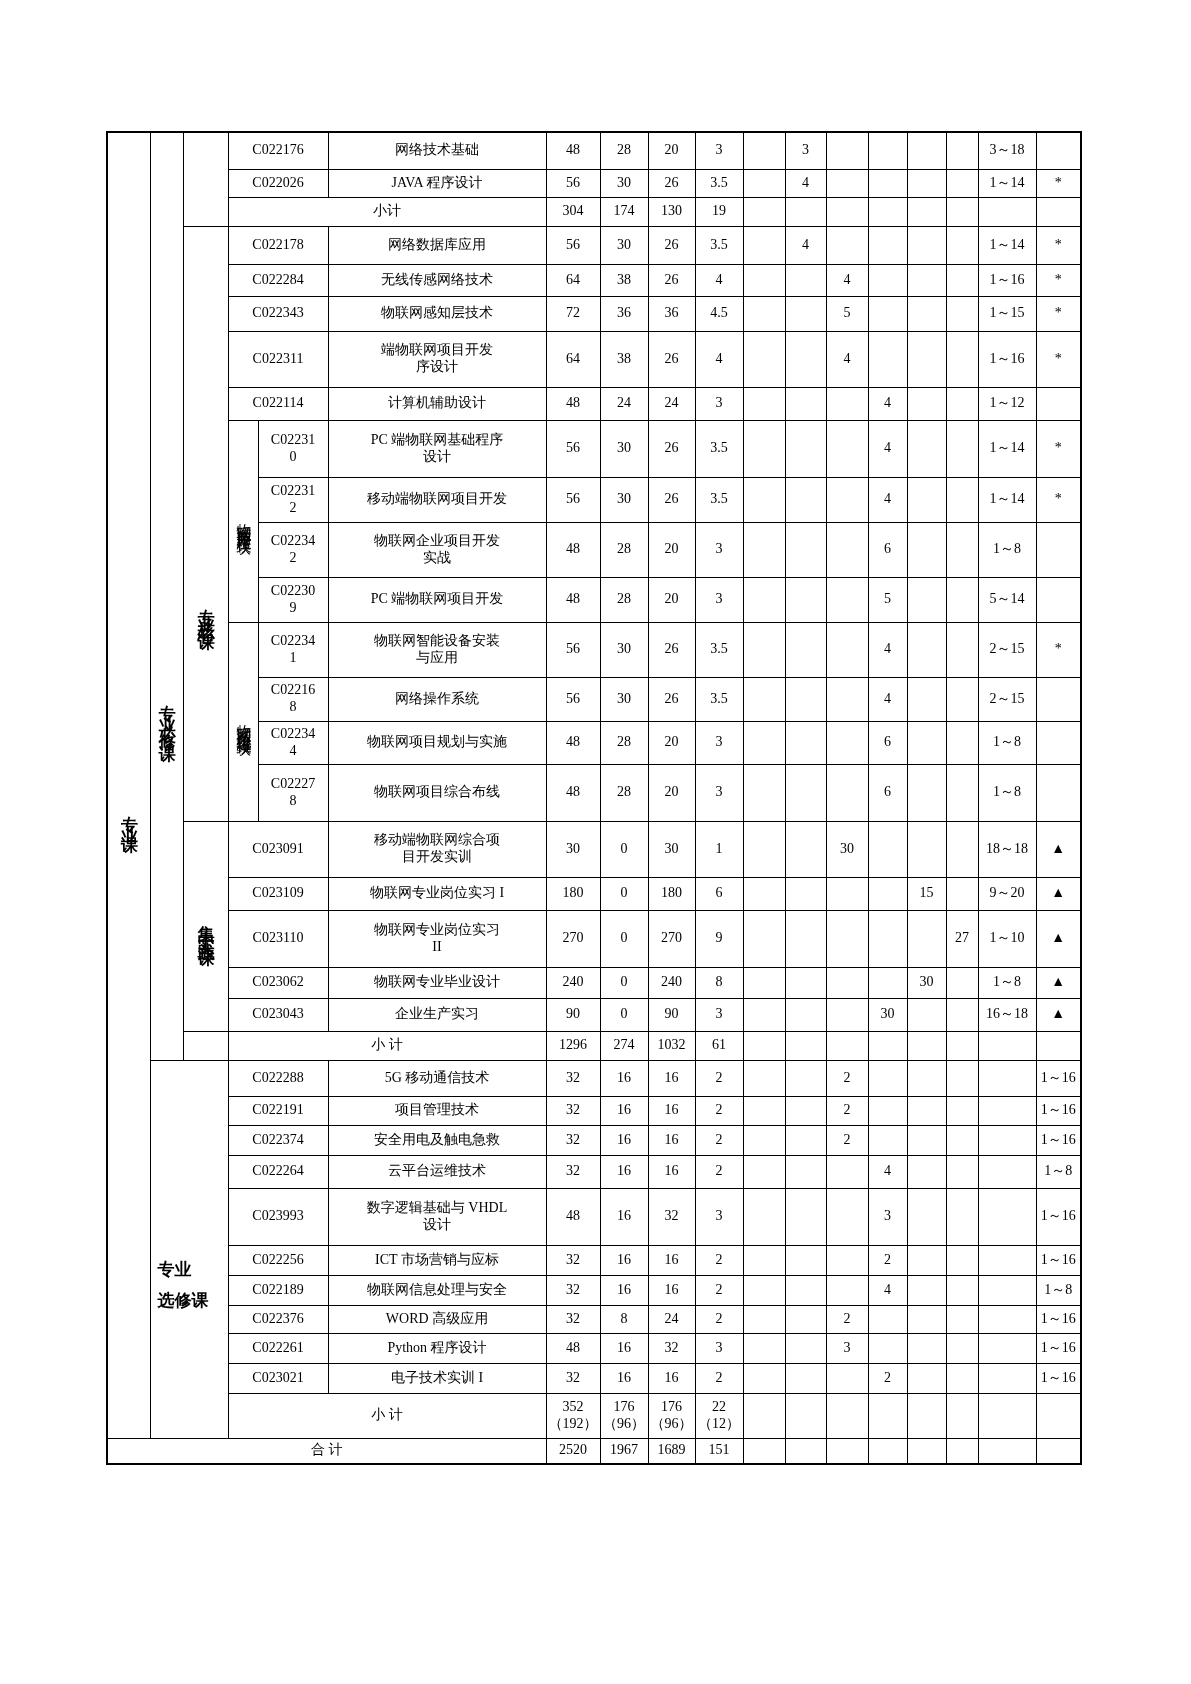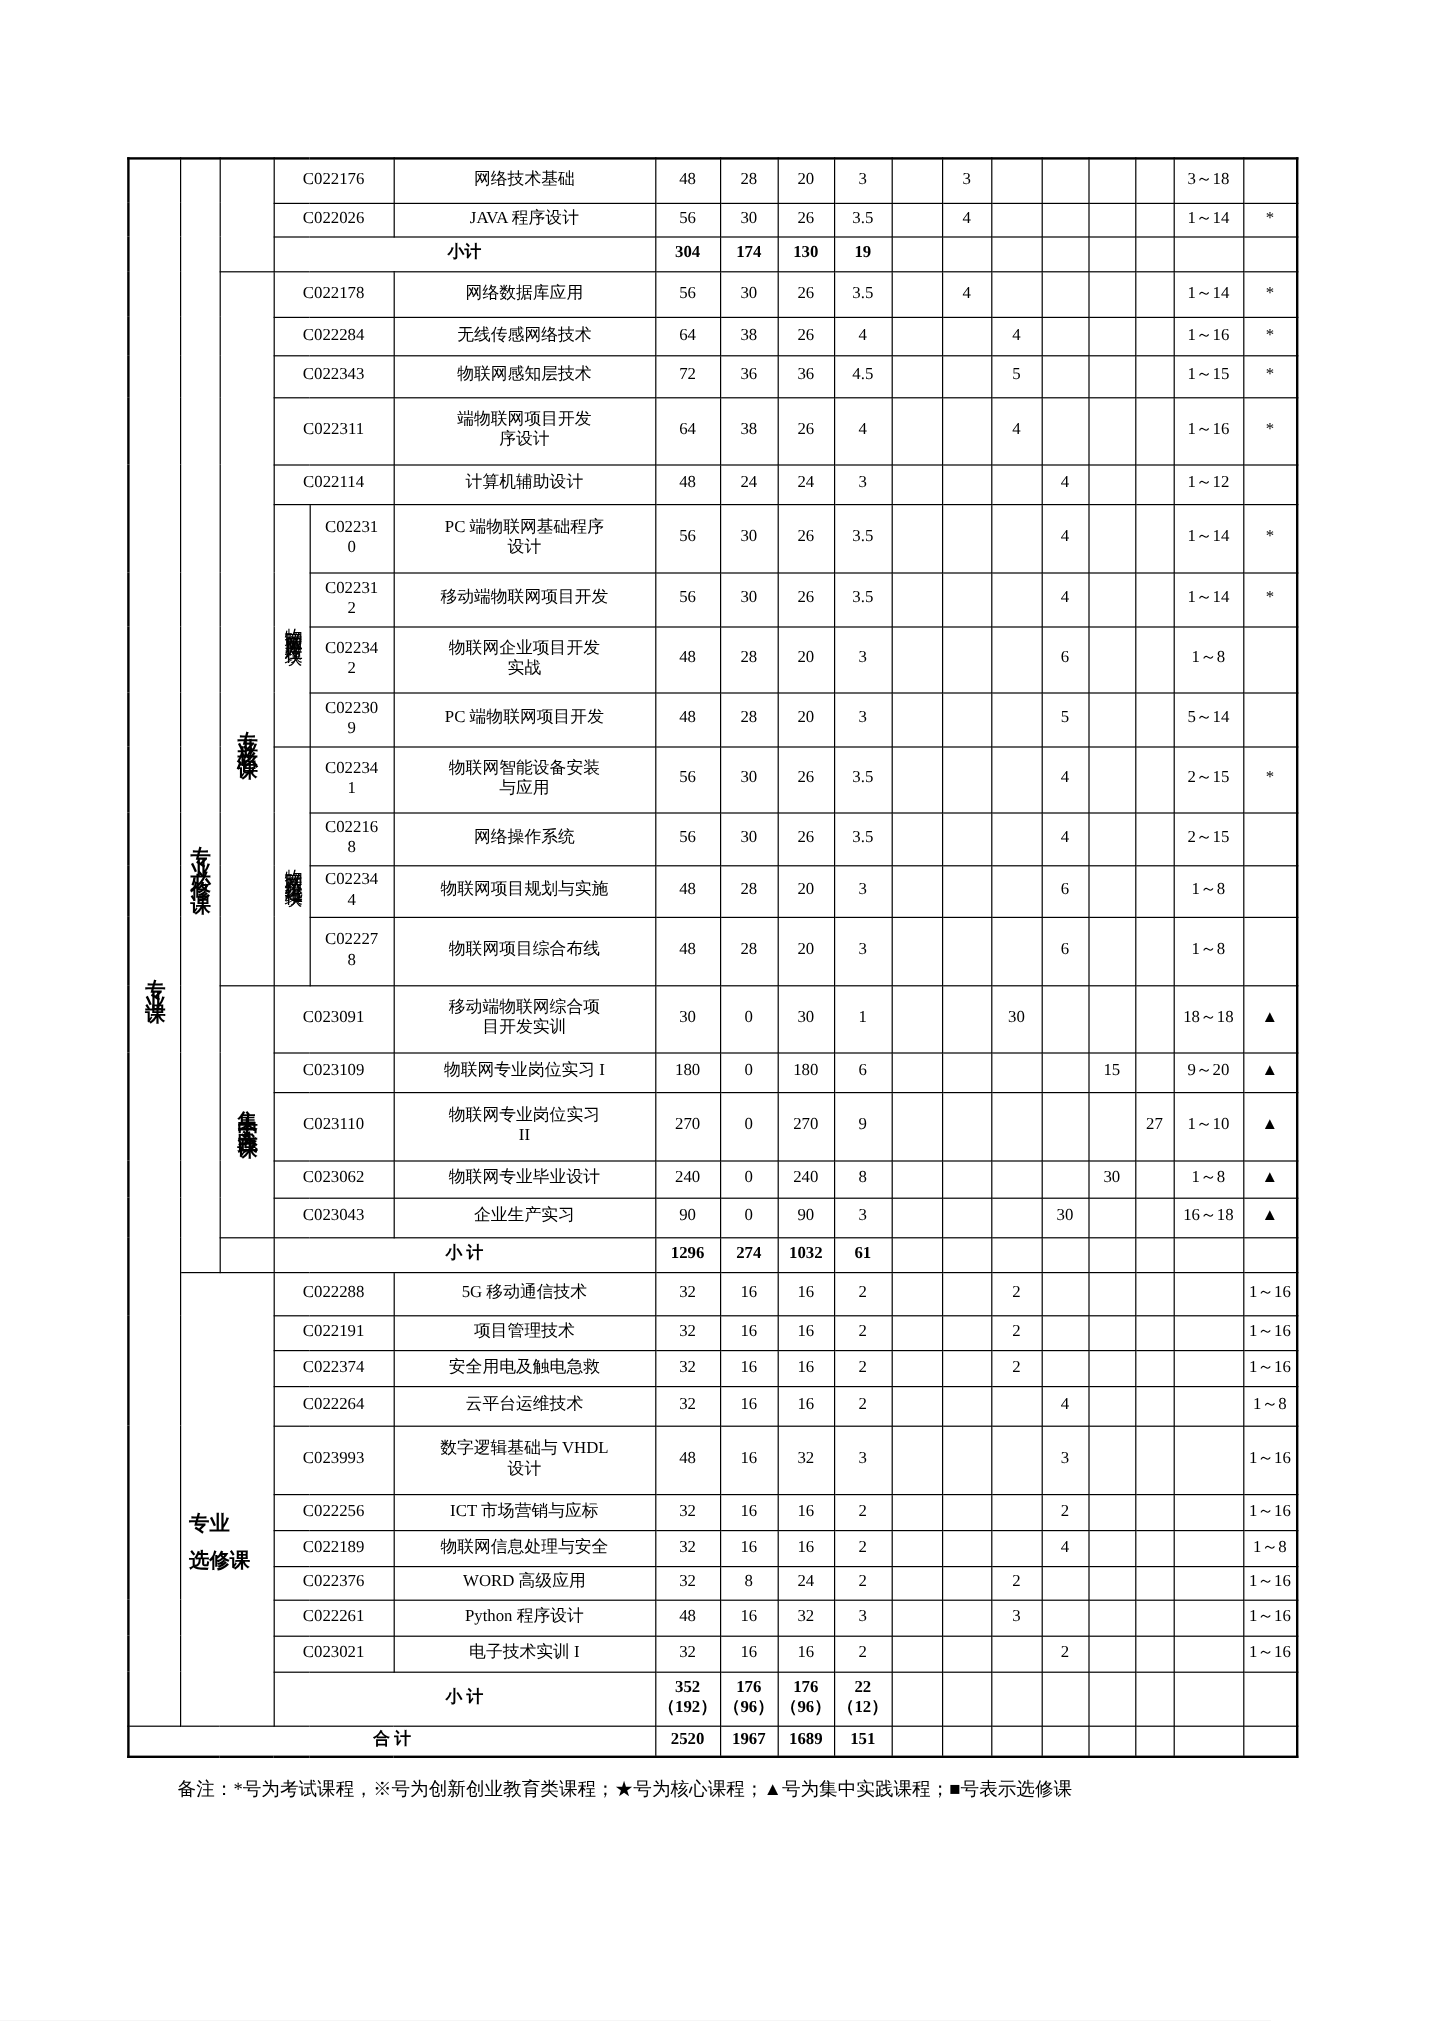--- a/index.html
+++ b/index.html
@@ -6,24 +6,24 @@
   .page{position:relative;width:1191px;height:1684px;background:#ffffff;margin:0 auto;
         font-family:"Liberation Serif","DejaVu Serif",serif;color:#000;}
   table.cur{position:absolute;left:106px;top:131px;border-collapse:collapse;table-layout:fixed;
             border:2px solid #000;}
   table.cur td{border:1px solid #000;text-align:center;vertical-align:middle;
                padding:0 2px;font-size:14px;line-height:1.18;white-space:pre-line;overflow:hidden;}
   td.code{font-size:15px;}
   td.mcode{font-size:13.5px;padding:0 1px;}
   td.name{text-align:left;padding-left:7px;font-size:16px;}
   td.num{font-size:14px;}
-  td.bnum{font-size:15px;font-weight:bold;margin-top:37px;}
+  td.bnum{font-size:15px;font-weight:normal;margin-top:37px;}
   td.wk{font-size:13.5px;padding:0 1px;}
   td.rm{font-size:13px;padding:0 1px;}
-  td.lbl{font-weight:bold;font-size:17px;}
+  td.lbl{font-weight:normal;font-size:17px;}
   .vl{writing-mode:vertical-lr;text-orientation:upright;margin:0 auto;
       font-weight:bold;font-size:17px;letter-spacing:10px;line-height:1.1;}
   .vm{writing-mode:vertical-lr;text-orientation:upright;margin:0 auto;
       font-weight:normal;font-size:15px;letter-spacing:2px;line-height:1.05;}
   td.vtop{vertical-align:top;}
   .ellbl{font-weight:bold;font-size:17px;text-align:left;padding-left:5px;line-height:1.85;
          margin-top:72px;white-space:pre-line;}
   .note{position:absolute;left:148px;width:920px;font-size:15.5px;line-height:1.4;
         font-family:"Liberation Serif","DejaVu Serif",serif;}
   .pageno{position:absolute;left:0;right:0;top:1608px;text-align:center;font-size:15px;}
@@ -654,14 +654,13 @@
           <td></td>
           <td></td>
           <td></td>
   <td class="wk"></td>
   <td class="rm"></td>
 </tr>
 
 </tbody>
 </table>
 
-<div class="note" style="top:1481px">备注：*号为考试课程，※号为创新创业教育类课程；★号为核心课程；▲号为集中实践课程；■号表示选修课</div>
 </div>
 
 </body></html>

